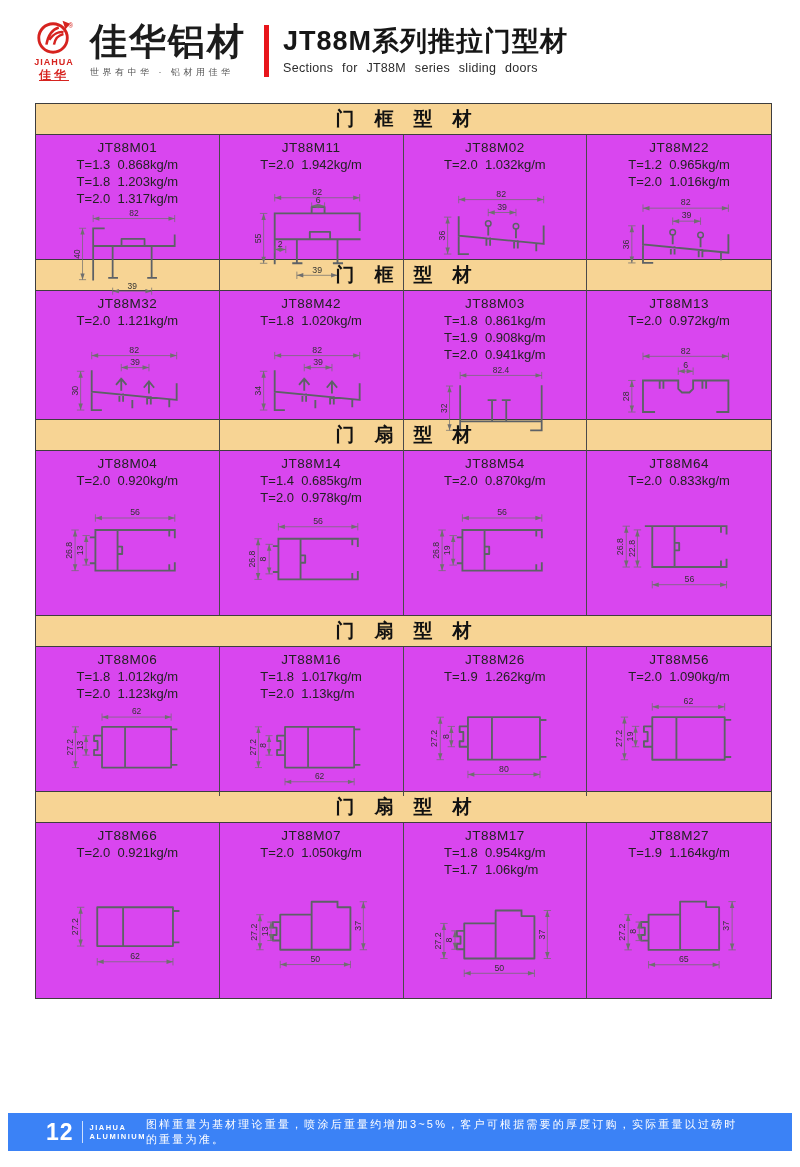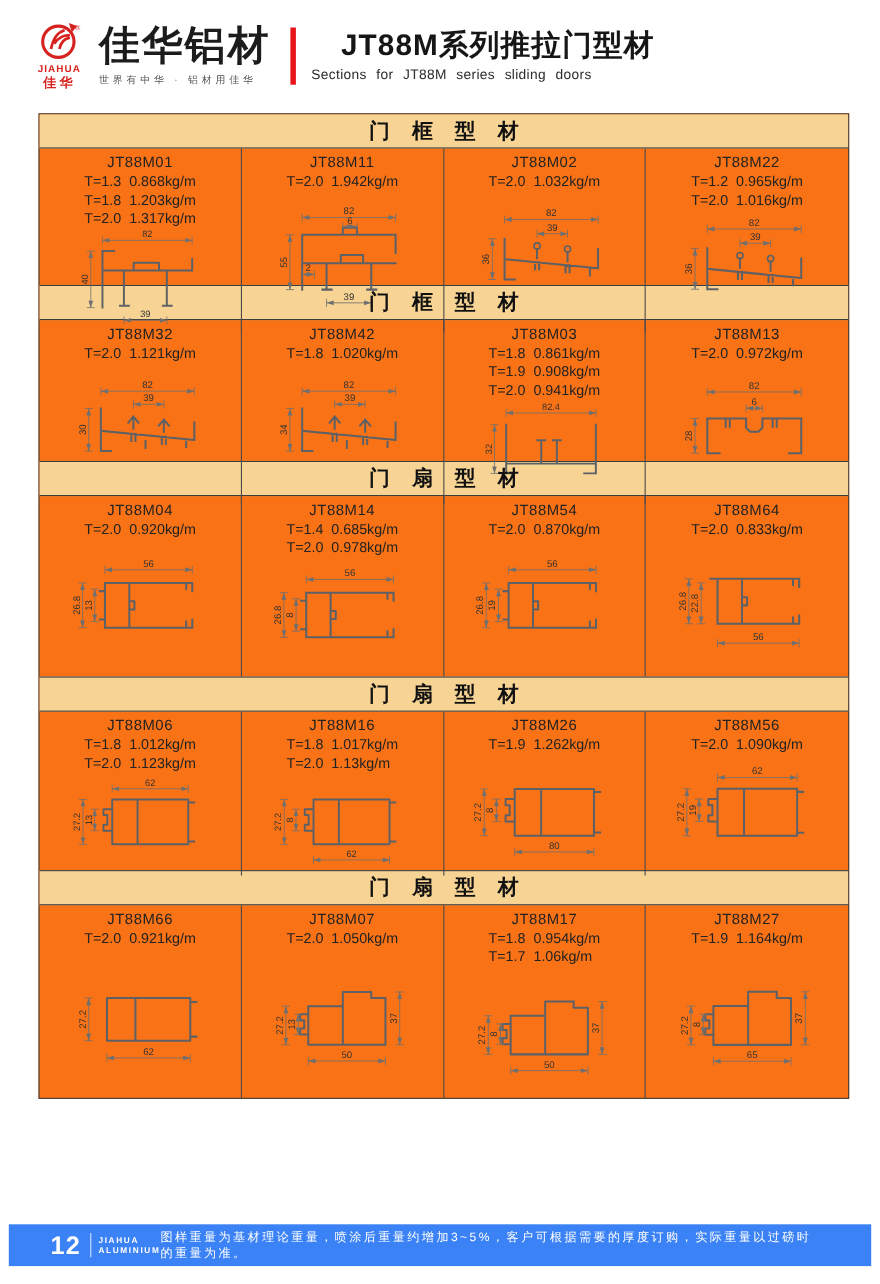--- a/index.html
+++ b/index.html
@@ -3,31 +3,31 @@
 <meta charset="utf-8">
 <style>
   html,body{margin:0;padding:0;background:#ffffff;}
   .page{position:relative;width:800px;height:1167px;background:#fff;overflow:hidden;
         font-family:"Liberation Sans",sans-serif;color:#1a1a1a;}
 
   
   .top-header{position:absolute;left:26px;top:16px;right:26px;height:70px;display:flex;align-items:center;}
   .logo-block{display:flex;flex-direction:column;align-items:center;width:56px;margin-right:8px;}
   .logo-brand-en{color:#d6231f;font-weight:bold;font-size:9px;letter-spacing:1px;margin-top:1px;}
-  .logo-brand-cn{color:#d6231f;font-weight:bold;font-size:12px;letter-spacing:3px;}
+  .logo-brand-cn{color:#d6231f;font-weight:bold;font-size:12px;letter-spacing:3px;text-decoration:underline;}
   .company-block{display:flex;flex-direction:column;justify-content:center;margin-right:14px;}
   .company-name{font-size:37px;font-weight:bold;letter-spacing:2px;color:#1c1c1c;line-height:1.05;}
   .company-slogan{font-size:9px;color:#555;letter-spacing:3.5px;margin-top:4px;}
   .red-divider{width:5px;height:52px;background:#e8151b;margin:0 14px 0 4px;}
   .title-block{display:flex;flex-direction:column;justify-content:center;}
-  .page-title{font-size:27px;font-weight:bold;color:#161616;letter-spacing:1px;line-height:1.1;margin-left:27px;}
+  .page-title{font-size:27px;font-weight:bold;color:#161616;letter-spacing:1px;line-height:1.1;}
   .page-subtitle{font-size:12.5px;color:#2c2c2c;margin-top:4px;word-spacing:5px;letter-spacing:0.3px;}
 
   
-  .catalog{position:absolute;left:35px;top:103px;width:735px;border:1.5px solid #3e3e3e;background:#f97316;}
+  .catalog{position:absolute;left:35px;top:103px;width:735px;border:1.5px solid #3e3e3e;background:#d946ef;}
   .sec-band{height:30px;background:#f7d494;border-top:1px solid #3e3e3e;border-bottom:1px solid #3e3e3e;
             display:flex;align-items:center;justify-content:center;}
   .sec:first-child .sec-band{border-top:none;}
   .sec-band-title{font-size:19px;font-weight:bold;color:#111;letter-spacing:20px;text-indent:20px;}
   .sec-row{display:grid;grid-template-columns:repeat(4,1fr);}
   .cell{border-right:1px solid #4a4a4a;display:flex;flex-direction:column;align-items:center;
         padding-top:5px;min-width:0;}
   .cell:last-child{border-right:none;}
   .code{font-size:13.5px;color:#222;letter-spacing:0.5px;}
   .specs{margin-top:1px;}

